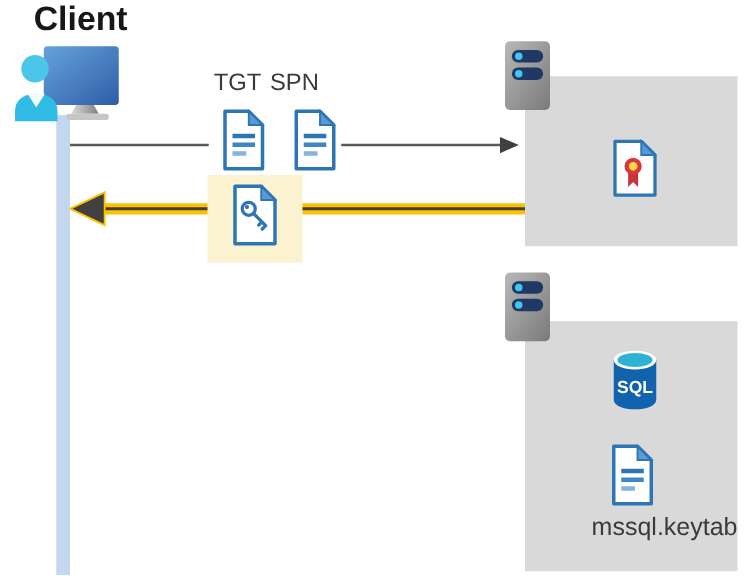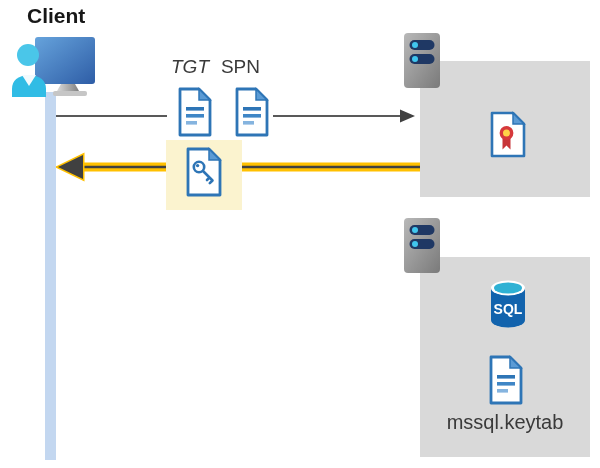--- a/index.html
+++ b/index.html
@@ -2,23 +2,23 @@
 <html><head>
 <meta charset="utf-8">
 <style>
   html,body{margin:0;padding:0;background:#ffffff;}
   .canvas{
     position:relative;width:600px;height:468px;background:#ffffff;
     font-family:"Liberation Sans", sans-serif;overflow:hidden;
   }
   .abs{position:absolute;}
   .panel{background:#D9D9D9;}
-  .title{font-weight:bold;font-size:21px;color:#171717;line-height:27px;}
+  .title{font-weight:bold;font-size:27px;color:#171717;line-height:27px;}
   .small-label{font-size:19px;color:#3A3A3A;}
-  .file-label{font-size:20px;color:#3A3A3A;text-align:center;}
+  .file-label{font-size:20px;color:#3A3A3A;text-align:right;}
   .timeline{background:#C3D7F0;}
   .white-strip{background:#ffffff;}
   .highlight{background:#FBF3CF;}
   svg{display:block;}
 </style>
 </head>
 <body>
 
 <div class="canvas">
 
@@ -129,20 +129,20 @@
   <svg class="abs" style="left:489px;top:355px;" width="34" height="50" viewBox="0 0 34 50">
     <path d="M2 2 H21 L32 13 V48 H2 Z" fill="#ffffff" stroke="#2E75B6" stroke-width="2.8" stroke-linejoin="round"></path>
     <path d="M21 2 L32 13 H21 Z" fill="#5B9BD5" stroke="#2E75B6" stroke-width="1.5"></path>
     <rect x="8" y="20" width="18" height="3.6" fill="#2E75B6"></rect>
     <rect x="8" y="27" width="18" height="3.6" fill="#3F86C6"></rect>
     <rect x="8" y="34" width="11" height="3.6" fill="#85B4DF"></rect>
   </svg>
 
   <div class="abs title" style="left:27px;top:2px;">Client</div>
 
-  <div class="abs small-label" style="left:168px;top:56px;width:44px;text-align:center;font-style:italic;">TGT</div>
-  <div class="abs small-label" style="left:216px;top:56px;width:44px;text-align:right;">SPN</div>
+  <div class="abs small-label" style="left:168px;top:56px;width:44px;text-align:center;">TGT</div>
+  <div class="abs small-label" style="left:216px;top:56px;width:44px;text-align:left;">SPN</div>
 
 
 
   <div class="abs file-label" style="left:420px;top:411px;width:170px;">mssql.keytab</div>
 
 </div>
 
 </body></html>

